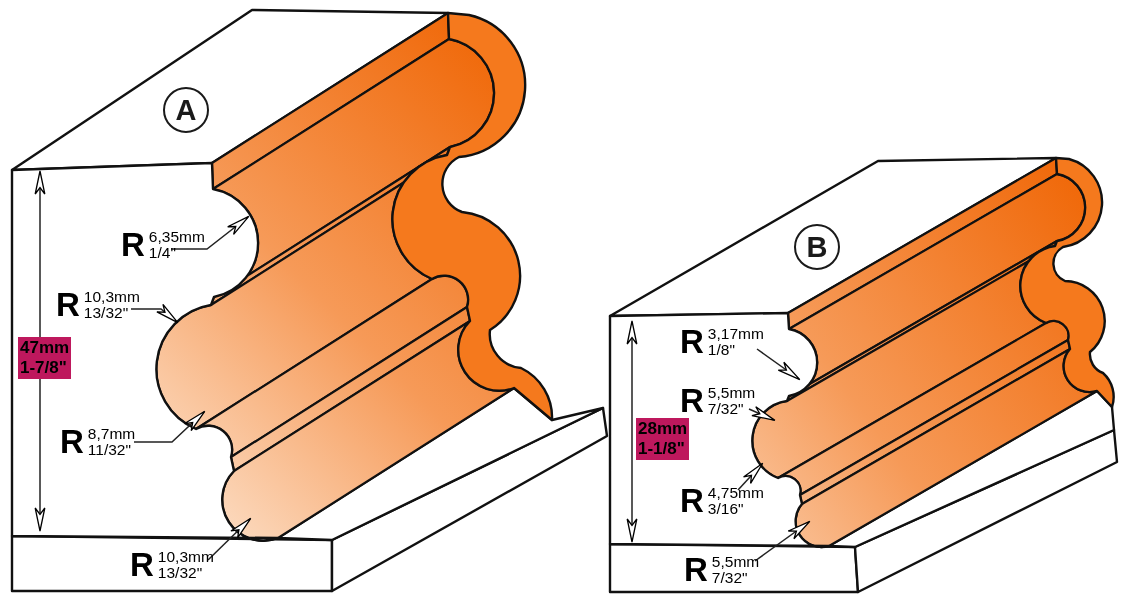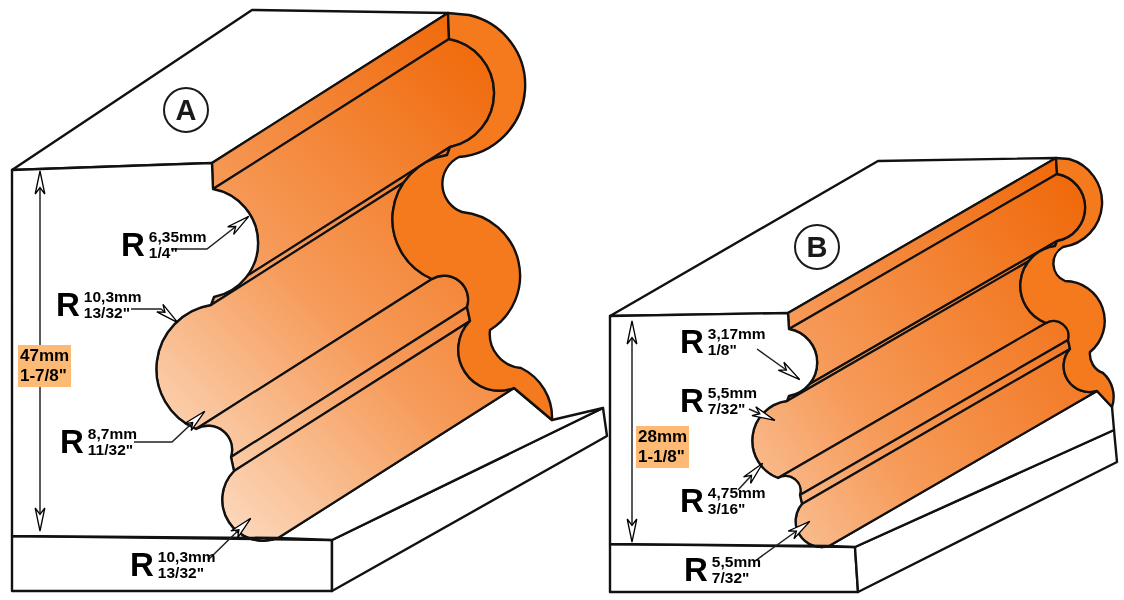--- a/index.html
+++ b/index.html
@@ -29,37 +29,36 @@
     white-space:nowrap;
   }
   .r-label .r{
     font-weight:700;
     font-size:33px;
     line-height:1;
     margin-right:4px;
   }
   .r-label .vals{
     display:flex;flex-direction:column;
-    font-weight:700;
+    font-weight:400;
     font-size:15.5px;
     line-height:1.05;
     padding-top:1px;
     justify-content:center;
   }
   .dim-label{
     position:absolute;
     font-weight:700;
     font-size:17px;
     line-height:1.18;
     color:#000;
-    background:#fdba74;
+    background:#be185d;
     padding:1px 2px;
     z-index:6;
     white-space:nowrap;
-    margin-top:8px;
   }
 </style>
 </head>
 <body>
 
 <div class="canvas">
 
   <svg width="1124" height="600" viewBox="0 0 1124 600">
     <defs>
       <linearGradient id="gradA" gradientUnits="userSpaceOnUse" x1="160" y1="480" x2="540" y2="100">

